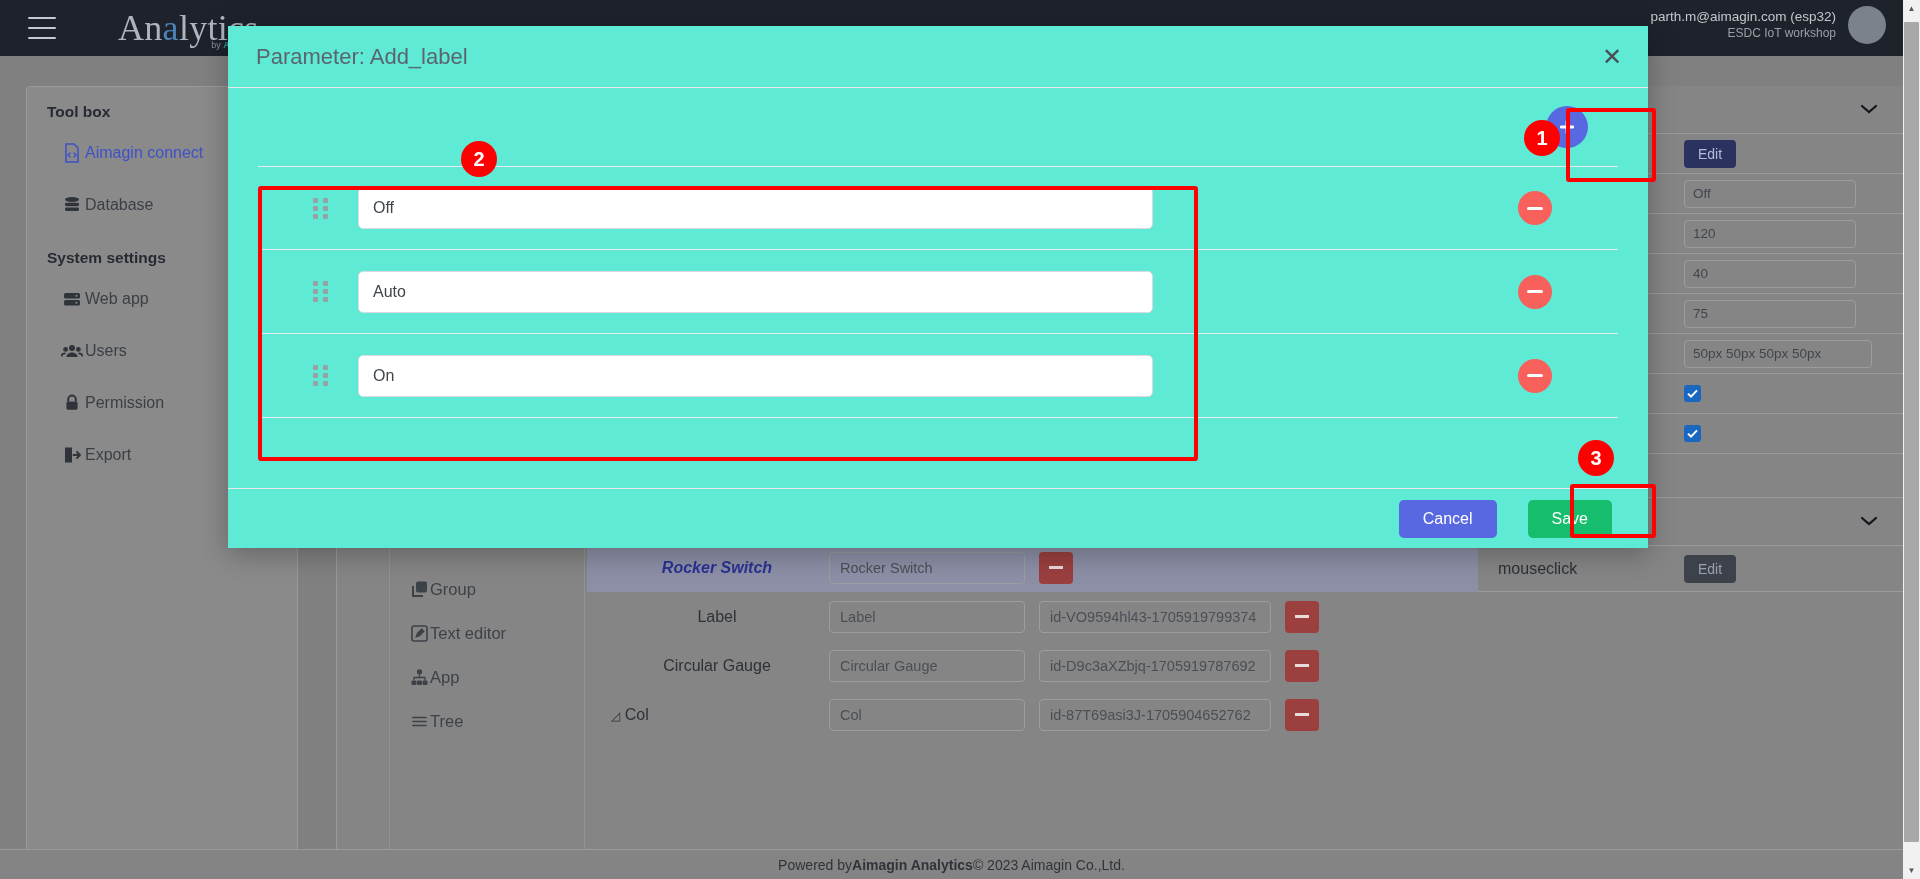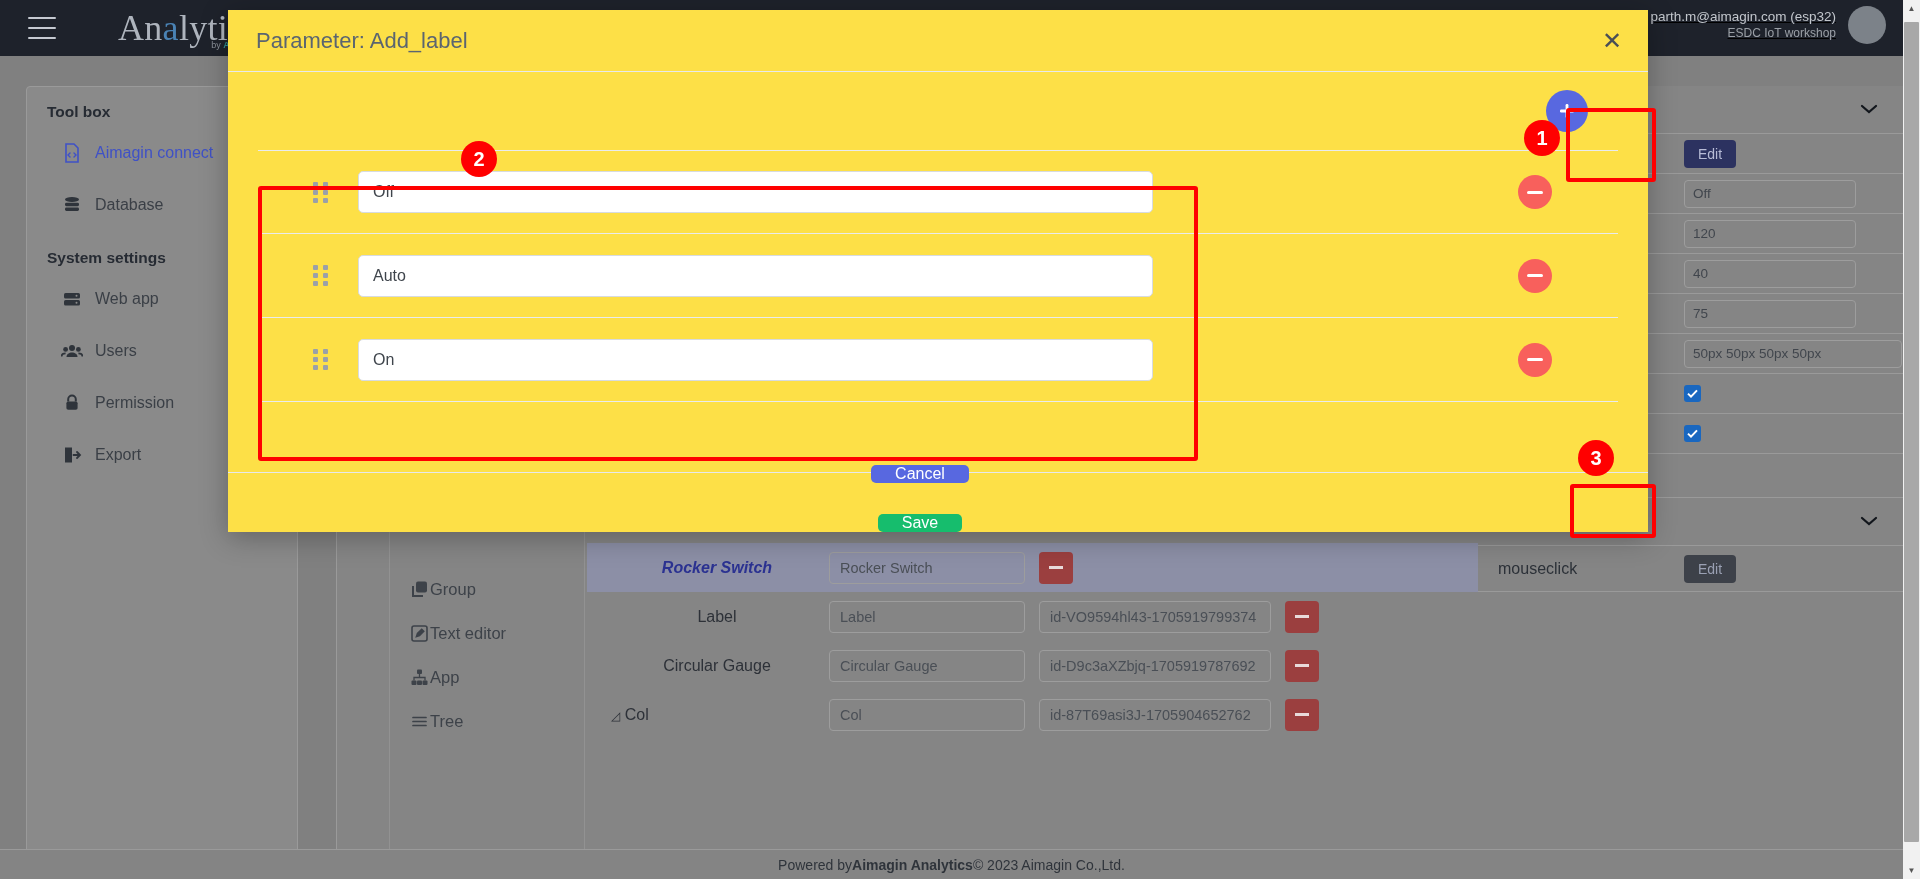--- a/index.html
+++ b/index.html
@@ -28,36 +28,36 @@
   .brand-sub {
     position:absolute; right: 0; top: 32px;
     font-size: 9px; color: #8b9199; white-space: nowrap;
   }
   .brand-sub b { color: #2f8f8f; }
   .user-box {
     position: absolute; right: 34px; top: 6px;
     display: flex; align-items: center; gap: 12px;
   }
   .avatar { width: 38px; height: 38px; border-radius: 50%; background: #7c8289; }
-  .user-text { text-align: right; line-height: 16px; text-decoration: underline; }
+  .user-text { text-align: right; line-height: 16px; }
   .user-email { font-size: 13.5px; color: #c3c7cd; }
   .user-org   { font-size: 12px; color: #9ba0a7; }
 
   .page-body {
     position: absolute; top: 56px; left: 0; width: 1903px; height: 823px;
     background: #808080;
   }
 
   
   .side-card {
     position: absolute; left: 26px; top: 30px; width: 272px; height: 795px;
     background: #8a8a8a; border: 1px solid #9a9a9a; border-radius: 4px;
   }
   .side-head { font-size: 15.5px; font-weight: bold; color: #262b33; padding: 16px 0 6px 20px; }
-  .side-item { display: flex; align-items: center; height: 52px; padding-left: 34px; gap: 12px; cursor: pointer;}
+  .side-item { display: flex; align-items: center; height: 52px; padding-left: 34px; gap: 2px; cursor: pointer;}
   .side-item .lbl { font-size: 16px; color: #3a3f46; }
   .side-item.active .lbl { color: #3f51c6; }
   .ic { width: 22px; height: 22px; display:flex; align-items:center; justify-content:center; color:#2f343b; }
   .ic svg { display:block; }
 
   
   .center-panel {
     position: absolute; left: 336px; top: 30px; width: 1148px; height: 795px;
     background: #858585; border: 1px solid #9a9a9a; border-radius: 3px;
   }
@@ -105,21 +105,21 @@
   }
   .props-row {
     height: 40px; display:flex; align-items:center; border-bottom:1px solid #9a9a9a;
     padding-left: 20px;
   }
   .props-row .plabel { width: 186px; font-size: 15px; color:#2c3138; }
   .props-inp {
     height: 28px; width: 172px; border:1px solid #9d9d9d; border-radius:4px;
     display:flex; align-items:center; padding:0 8px; font-size:13.5px; color:#41464d;
   }
-  .props-inp.wide { width: 218px; }
+  .props-inp.wide { width: 188px; }
   .btn-edit-dark {
     height: 28px; padding: 0 14px; border-radius:4px; background:#2c3260; color:#b7bbd6;
     display:flex; align-items:center; font-size:14px; cursor:pointer;
   }
   .btn-edit-grey {
     height: 28px; padding: 0 14px; border-radius:4px; background:#3d4149; color:#9aa0b3;
     display:flex; align-items:center; font-size:14px; cursor:pointer;
   }
   .cbx {
     width:17px; height:17px; border-radius:3px; background:#1967c0;
@@ -136,22 +136,22 @@
   }
   .footer b { font-weight: bold; }
 
   
   .vscroll { position:absolute; right:0; top:0; width:17px; height:879px; background:#f1f1f1; }
   .vscroll .arr { height:17px; display:flex; align-items:center; justify-content:center; color:#555; font-size:8px;}
   .vscroll .thumb { position:absolute; top:22px; left:1px; width:15px; height:820px; background:#a8a8a8; border-radius:1px;}
 
   
   .modal {
-    position: absolute; left: 228px; top: 10px; width: 1420px; height: 522px;
-    background: #fde047; box-shadow: 0 6px 26px rgba(0,0,0,.28); z-index: 40;
+    position: absolute; left: 228px; top: 26px; width: 1420px; height: 522px;
+    background: #5eead4; box-shadow: 0 6px 26px rgba(0,0,0,.28); z-index: 40;
   }
   .modal-head {
     height: 62px; display:flex; align-items:center; justify-content:space-between;
     padding: 0 26px 0 28px; border-bottom: 1px solid #e7e9ec;
   }
   .modal-title { font-size: 22px; color: #5b6570; }
   .modal-x { font-size: 24px; color:#4a4f56; cursor:pointer; line-height:1; }
 
   .modal-body { position: relative; height: 400px; padding: 18px 30px 0 30px; }
 
@@ -184,21 +184,20 @@
     width: 34px; height: 34px; border-radius:50%; background:#f8605c;
     display:flex; align-items:center; justify-content:center; cursor:pointer;
   }
   .minus-btn i { width: 16px; height: 3px; background:#fff; border-radius:2px; display:block; }
 
   .modal-foot {
     position:absolute; left:0; bottom:0; width:100%; height: 60px;
     border-top:1px solid #e7e9ec;
     display:flex; align-items:center; justify-content:flex-end; gap: 31px;
     padding-right: 36px;
-    flex-direction: column;
   }
   .btn {
     height: 38px; padding: 0 24px; border-radius:5px; border:none; cursor:pointer;
     font-size: 16px; color:#fff; display:flex; align-items:center; font-family:"Liberation Sans", sans-serif;
   }
   .btn-cancel { background:#5868e0; }
   .btn-save { background:#16bd6d; }
 
   
   .hl { position:absolute; border: 4px solid #ff0000; border-radius: 3px; z-index: 60; pointer-events:none; }

